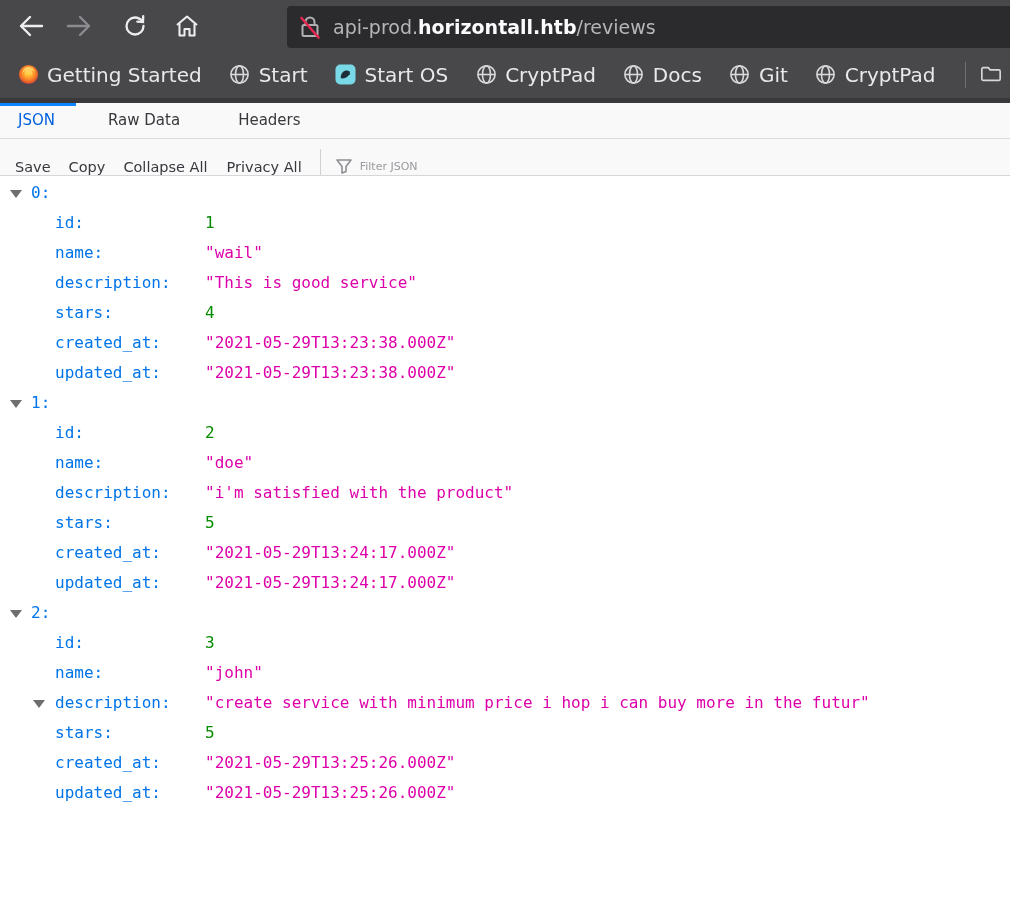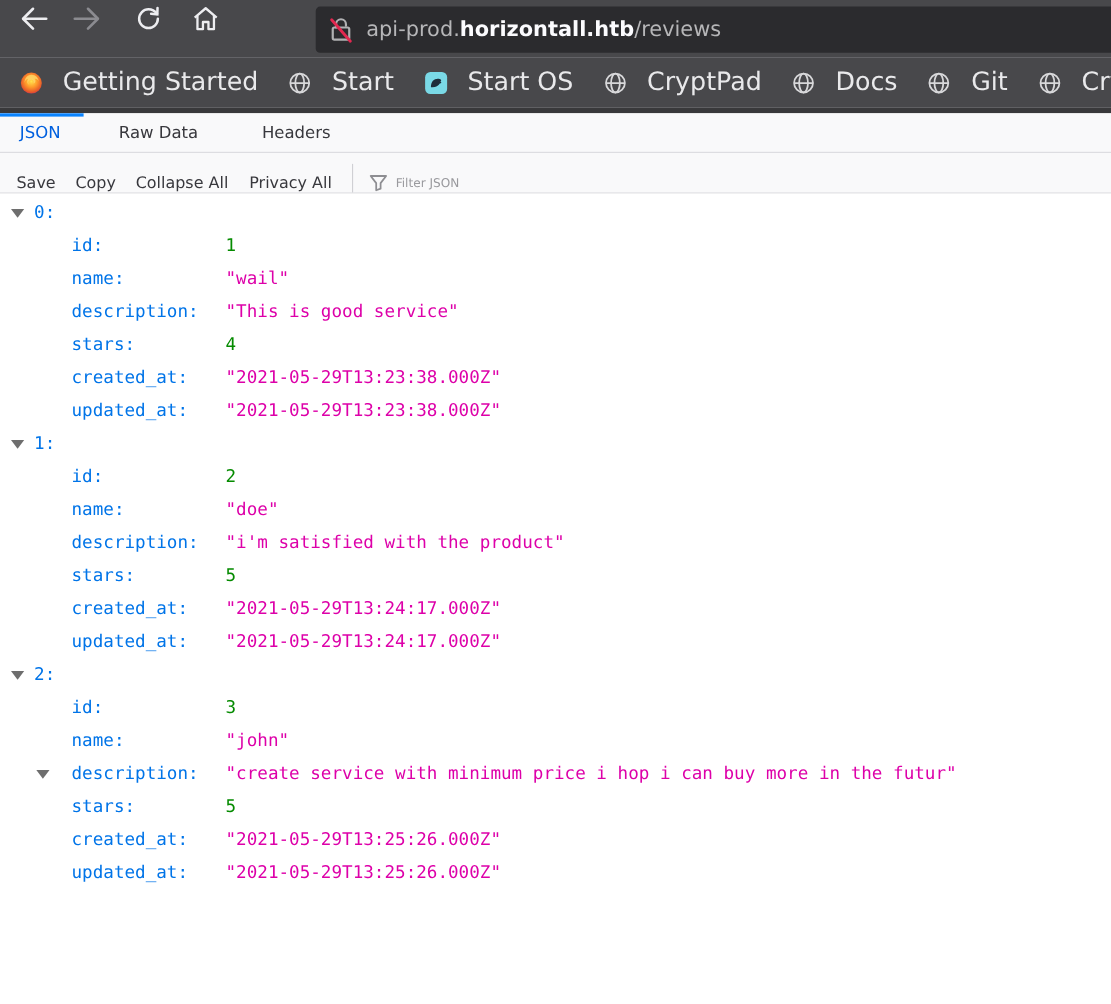--- a/index.html
+++ b/index.html
@@ -1,37 +1,37 @@
 <!DOCTYPE html>
 <html><head>
 <meta charset="utf-8">
 <style>
   * { margin:0; padding:0; box-sizing:border-box; }
   html,body { width:1010px; height:913px; overflow:hidden; background:#ffffff;
               font-family:"DejaVu Sans", sans-serif; }
 
   
   .browser-toolbar { position:relative; height:52px; background:#48484b;
-                     display:flex; align-items:flex-start;text-decoration:underline; }
+                     display:flex; align-items:center;text-decoration:underline; }
   .nav-btn { width:34px; height:34px; display:flex; align-items:center; justify-content:center;
              margin-left:14px; border-radius:3px; color:#ededf0; cursor:pointer; }
   .nav-btn.disabled { color:#8b8b90; }
   .nav-btn svg { display:block; }
 
   .url-bar { position:absolute; left:287px; top:6px; height:42px; width:730px;
              background:#2b2b2e; border-radius:4px; display:flex; align-items:center;
              padding-left:12px; }
   .lock-wrap { position:relative; width:22px; height:26px; color:#b1b1b3; flex:0 0 auto; }
   .url-text { margin-left:12px; font-size:19px; color:#b6b6b8; white-space:nowrap; }
   .url-text .domain { color:#fbfbfe; font-weight:600; }
 
   .bookmarks-bar { height:46px; background:#48484b; display:flex; align-items:center;
                    padding-left:17px; overflow:hidden; }
-  .bookmark { display:flex; align-items:center; margin-right:27px; color:#e9e9eb;
-              font-size:23px; white-space:nowrap; cursor:pointer;gap:10px; }
+  .bookmark { display:flex; align-items:flex-start; margin-right:27px; color:#e9e9eb;
+              font-size:20px; white-space:nowrap; cursor:pointer; }
   .bookmark .bicon { display:flex; align-items:center; justify-content:center;
                      width:22px; height:22px; margin-right:8px; color:#d8d8da; }
   .bm-sep { width:1px; height:26px; background:#6f6f73; margin:0 14px 0 2px; flex:0 0 auto; }
   .dark-strip { height:5px; background:#39393b; }
 
   
   .tab-bar { position:relative; height:36px; background:#f9f9fa; border-bottom:1px solid #dadade;
              display:flex; align-items:center;text-align:center; }
   .tab-indicator { position:absolute; left:0; top:0; width:76px; height:3px; background:#0a84ff; }
   .tab { padding:0 18px; font-size:15px; color:#38383d; cursor:pointer; line-height:33px; }
@@ -55,21 +55,21 @@
   .json-content { background:#ffffff; padding-top:2px;
                   font-family:"DejaVu Sans Mono", monospace; font-size:16px; }
   .jrow { position:relative; height:30px; line-height:30px; white-space:nowrap; }
   .twisty { position:absolute; top:12px; width:0; height:0;
             border-left:6px solid transparent; border-right:6px solid transparent;
             border-top:8px solid #6e6e6e; cursor:pointer; }
   .lvl0 .twisty { left:10px; }
   .lvl1 .twisty { left:33px; }
   .jkey { position:absolute; color:#0074e8; }
   .lvl0 .jkey { left:31px; }
-  .lvl1 .jkey { left:65px;text-align:right; }
+  .lvl1 .jkey { left:55px;text-align:right; }
   .jval { position:absolute; left:205px; }
   .jval.string { color:#dd00a9; }
   .jval.number { color:#058b00; }
 </style>
 </head>
 <body>
 
 <div class="browser-toolbar">
   <div class="nav-btn">
     <svg width="28" height="26" viewBox="0 0 28 26" fill="none" stroke="currentColor" stroke-width="2.4" stroke-linecap="round" stroke-linejoin="round">

